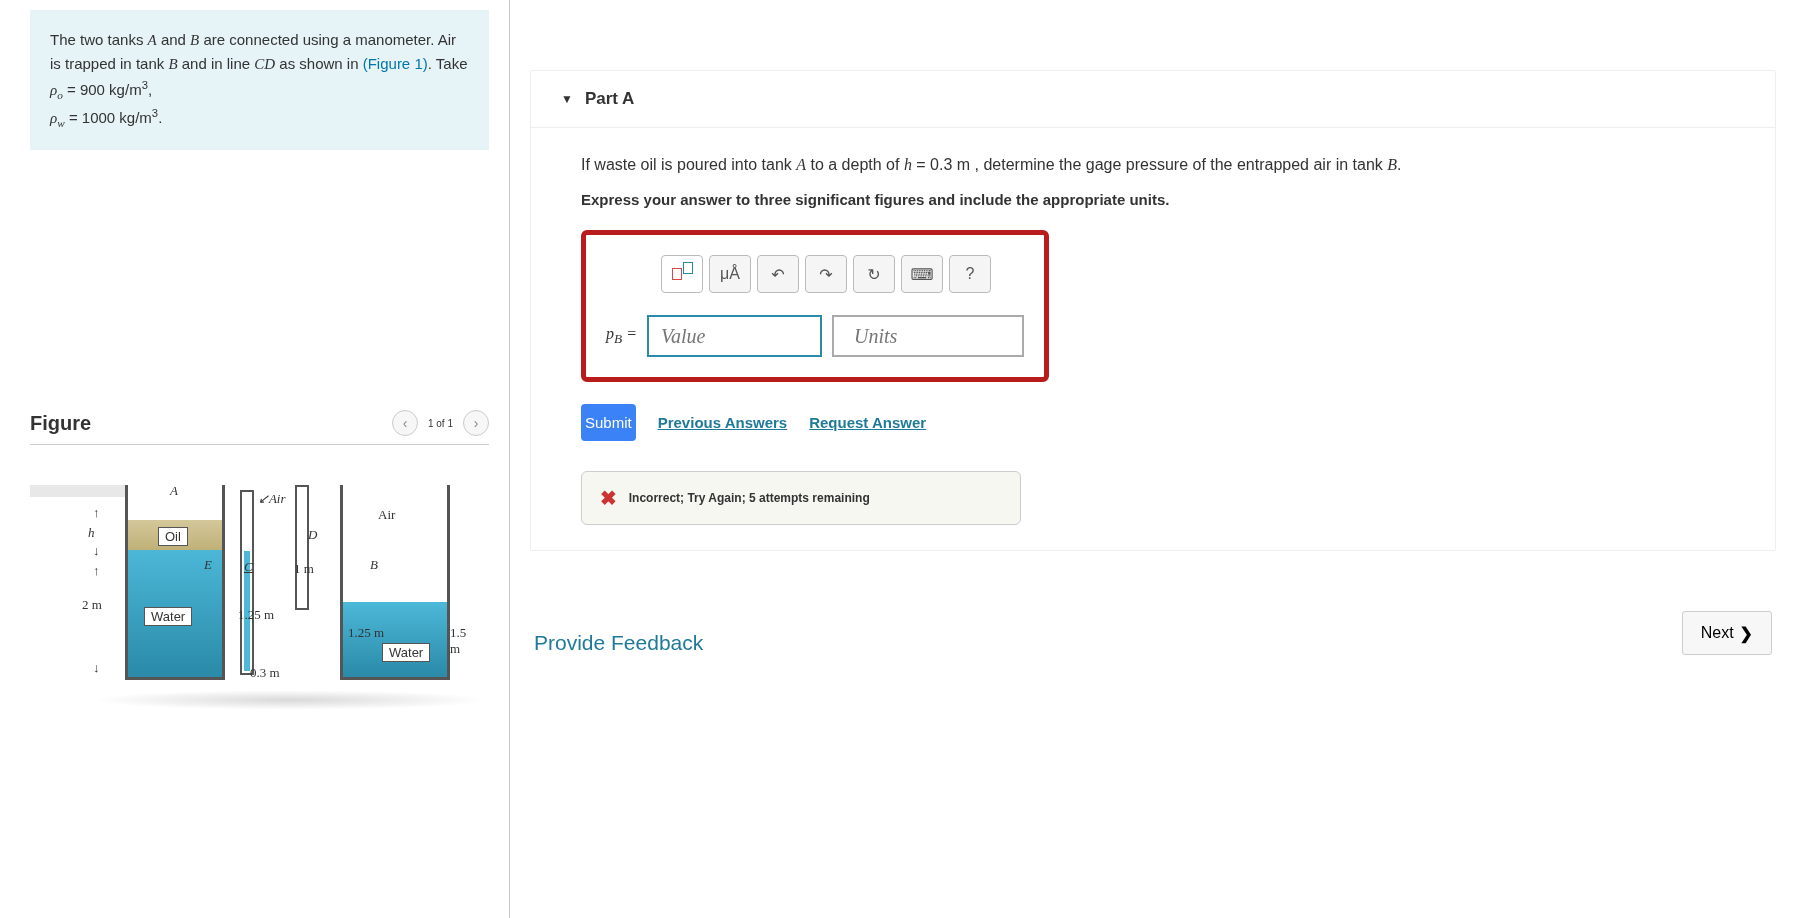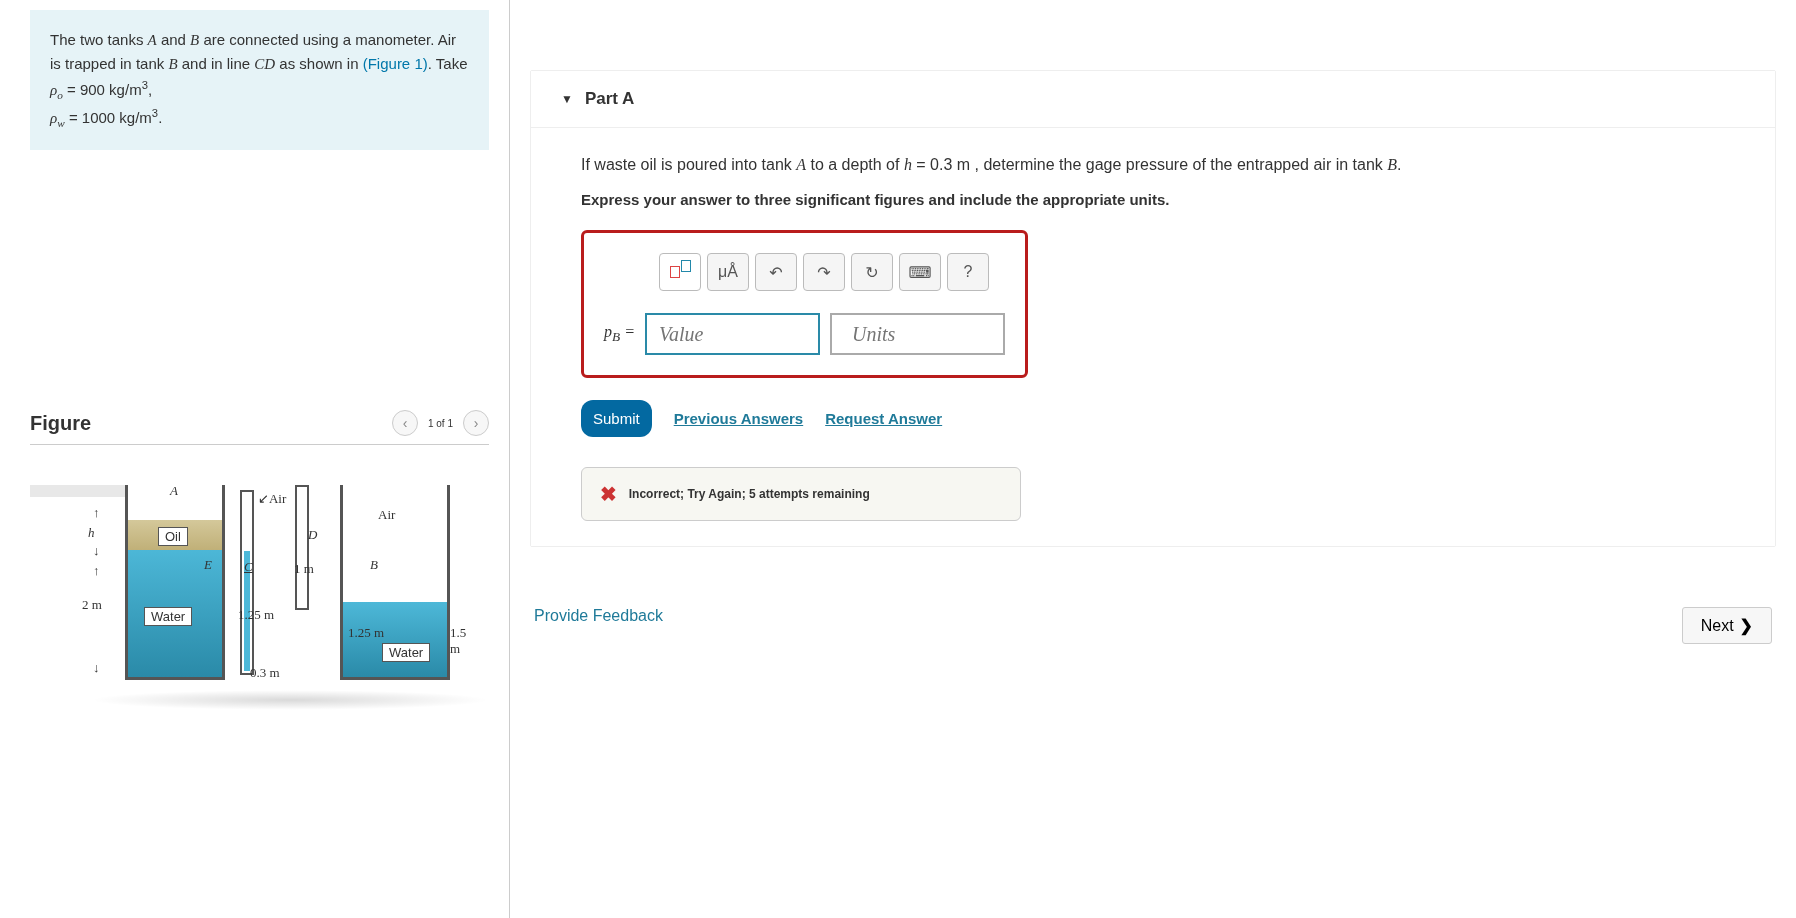--- a/index.html
+++ b/index.html
@@ -34,40 +34,40 @@
 .shadow { position: absolute; left: 60px; bottom: 5px; width: 400px; height: 20px; background: radial-gradient(ellipse, rgba(0,0,0,0.15), transparent 70%); z-index: -1; }
 
 .part-section { margin-top: 70px; background: #f9f9f9; border: 1px solid #eee; padding: 0; border-radius: 2px; }
 .part-header { display: flex; align-items: center; gap: 12px; padding: 18px 30px; cursor: pointer; background: #fff; border-bottom: 1px solid #eee; }
 .part-header .caret { font-size: 12px; }
 .part-title { font-size: 17px; font-weight: bold; }
 .part-body { padding: 25px 50px; background: #fff; }
 .question-text { font-size: 16px; line-height: 1.5; margin-bottom: 14px; }
 .question-text .var { font-style: italic; font-family: 'Times New Roman', serif; }
 .instruction { font-weight: bold; margin-bottom: 22px; }
-.answer-panel { border: 3px solid #b91c1c; border-radius: 6px; padding: 20px; display: inline-block; min-width: 440px; }
+.answer-panel { border: 5px solid #b91c1c; border-radius: 6px; padding: 20px; display: inline-block; min-width: 440px; }
 .toolbar { display: flex; gap: 6px; margin-bottom: 22px; margin-left: 55px; align-items: center; }
 .tool-btn { width: 42px; height: 38px; border: 1px solid #bbb; border-radius: 4px; background: #f5f5f5; display: flex; align-items: center; justify-content: center; font-size: 16px; cursor: pointer; color: #555; }
 .tool-btn.templates { background: #fff; }
 .templates-icon { display: flex; gap: 1px; }
 .templates-icon span { width: 10px; height: 12px; border: 1.5px solid; }
 .templates-icon span:nth-child(1) { border-color: #d44; }
 .templates-icon span:nth-child(2) { border-color: #28a; margin-top: -6px; }
 .answer-row { display: flex; align-items: center; gap: 10px; }
 .answer-label { font-style: italic; font-family: 'Times New Roman', serif; font-size: 16px; }
 .answer-input { width: 175px; height: 42px; border: 2px solid #2a8aa8; font-size: 20px; font-style: italic; padding: 0 12px; color: #999; font-family: 'Times New Roman', serif; }
-.answer-input.units { width: 175px; border-color: #aaa; padding-left: 20px; }
+.answer-input.units { width: 192px; border-color: #aaa; padding-left: 20px; }
 .actions-row { margin-top: 22px; display: flex; align-items: center; gap: 22px; }
-.submit-btn { background: #0369a1; color: #fff; border: none; padding: 10px 12px; font-size: 15px; cursor: pointer; border-radius: 12px; }
+.submit-btn { background: #3b82f6; color: #fff; border: none; padding: 10px 4px; font-size: 15px; cursor: pointer; border-radius: 4px; }
 .link-btn { color: #1f7a99; font-weight: bold; text-decoration: underline; font-size: 15px; cursor: pointer; }
 .feedback-box { margin-top: 30px; border: 1px solid #ccc; border-radius: 6px; padding: 14px 18px; display: inline-flex; align-items: center; gap: 12px; background: #f7f7f2; min-width: 440px; }
 .feedback-x { color: #c33; font-size: 20px; font-weight: bold; }
 .feedback-text { font-weight: bold; font-size: 12px; }
 .bottom-row { display: flex; justify-content: space-between; margin-top: 60px; padding: 0 4px 30px; }
-.provide-feedback { color: #1f7a99; font-size: 16px; cursor: pointer; }
+.provide-feedback { color: #1f7a99; font-size: 21px; cursor: pointer; margin-top: 20px; }
 .next-btn { background: #f7f7f7; border: 1px solid #ccc; padding: 8px 18px; font-size: 16px; cursor: pointer; border-radius: 3px; display: flex; align-items: center; gap: 6px; }
 </style>
 </head>
 <body>
 
 <div class="left-panel">
   <div class="problem-box">
     <span>The two tanks </span><span class="var">A</span><span> and </span><span class="var">B</span><span> are connected using a manometer. Air is trapped in tank </span><span class="var">B</span><span> and in line </span><span class="var">CD</span><span> as shown in </span><span class="fig-link">(Figure 1)</span><span>. Take </span><span class="var">ρ</span><sub class="var">o</sub><span> = 900 kg/m</span><sup>3</sup><span>,</span><br>
     <span class="var">ρ</span><sub class="var">w</sub><span> = 1000 kg/m</span><sup>3</sup><span>.</span>
   </div>
@@ -91,21 +91,21 @@
       <div class="pipe pipe-v1">
           <div class="pipe-water" style="height:120px;"></div>
         </div>
       <div class="pipe pipe-v2"></div>
       <div class="pipe-h"></div>
       <div class="tank tank-b">
         <div class="water-fill"></div>
       </div>
 
       <div class="dim-label" style="left:140px;top:-2px;font-style:italic;">A</div>
-      <div class="dim-label" style="left:228px;top:6px;">↙<span>Air</span></div>
+      <div class="dim-label" style="left:228px;top:6px;font-style:italic;">↙<span>Air</span></div>
       <div class="dim-label" style="left:348px;top:22px;">Air</div>
       <div class="label-box" style="left:128px;top:42px;">Oil</div>
       <div class="dim-label" style="left:58px;top:40px;font-style:italic;">h</div>
       <div class="dim-label" style="left:174px;top:72px;font-style:italic;">E</div>
       <div class="dim-label" style="left:214px;top:74px;font-style:italic;text-decoration:underline;">C</div>
       <div class="dim-label" style="left:278px;top:42px;font-style:italic;">D</div>
       <div class="dim-label" style="left:340px;top:72px;font-style:italic;">B</div>
       <div class="label-box" style="left:114px;top:122px;">Water</div>
       <div class="label-box" style="left:352px;top:158px;">Water</div>
       <div class="dim-label" style="left:52px;top:112px;">2 m</div>

